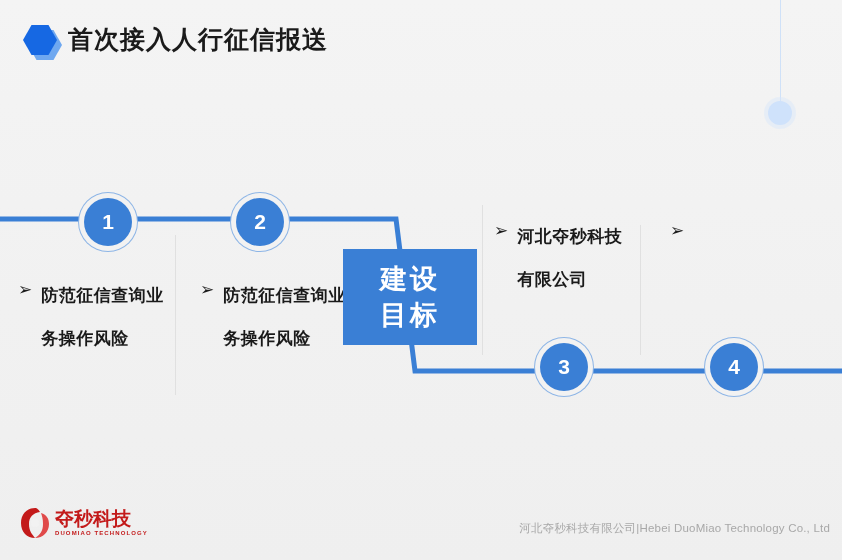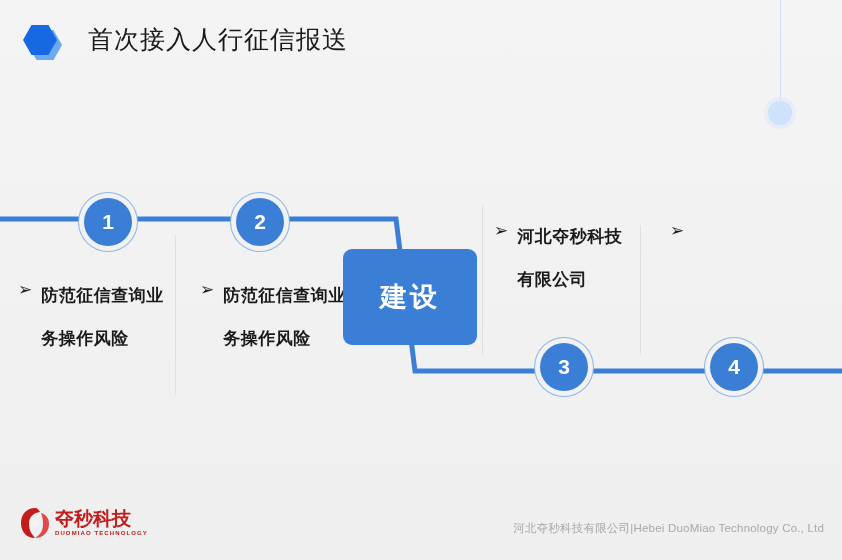--- a/index.html
+++ b/index.html
@@ -48,23 +48,23 @@
     left: 8px;
     top: 13px;
     background: #6fa8f0;
   }
   .hex.front {
     left: 3px;
     top: 8px;
     background: #1668e3;
   }
   .title {
-    margin-left: 24px;
+    margin-left: 4px;
     font-size: 25px;
-    font-weight: normal;
+    font-weight: bold;
     color: #1a1a1a;
     letter-spacing: 1px;
     white-space: nowrap;
   }
 
   
   .deco-line {
     position: absolute;
     left: 780px;
     top: 0;
@@ -130,21 +130,20 @@
     left: 343px;
     top: 249px;
     width: 134px;
     height: 96px;
     background: #3a7fd5;
     display: flex;
     flex-direction: column;
     align-items: center;
     justify-content: center;
     z-index: 5;
-    border-radius: 9px;
   }
   .center-box span {
     color: #ffffff;
     font-size: 27px;
     font-weight: bold;
     line-height: 36px;
     letter-spacing: 3px;
   }
 
   
@@ -202,21 +201,21 @@
   }
   .logo-en {
     font-size: 6px;
     font-weight: bold;
     color: #c31a1a;
     letter-spacing: 1.1px;
     line-height: 9px;
   }
   .footer-company {
     position: absolute;
-    right: 18px;
+    right: 12px;
     top: 521px;
     font-size: 11.5px;
     color: #a8a8a8;
     white-space: nowrap;
     letter-spacing: 0.2px;
   }
 </style>
 </head>
 <body>
 
@@ -236,20 +235,21 @@
   <div class="divider d1"></div>
   <div class="divider d2"></div>
   <div class="divider d3"></div>
 
   <svg class="connectors" viewBox="0 0 842 560" width="842" height="560">
     <path d="M0 219 L381 219 L396 219 L415 371 L842 371" fill="none" stroke="#3a7fd5" stroke-width="5" stroke-linejoin="miter" stroke-linecap="butt"></path>
   </svg>
 
   <div class="center-box">
     <span>建设</span>
+    <span>目标</span>
   </div>
 
   <div class="node n1">
     <span>1</span>
   </div>
   <div class="node n2">
     <span>2</span>
   </div>
   <div class="node n3">
     <span>3</span>

